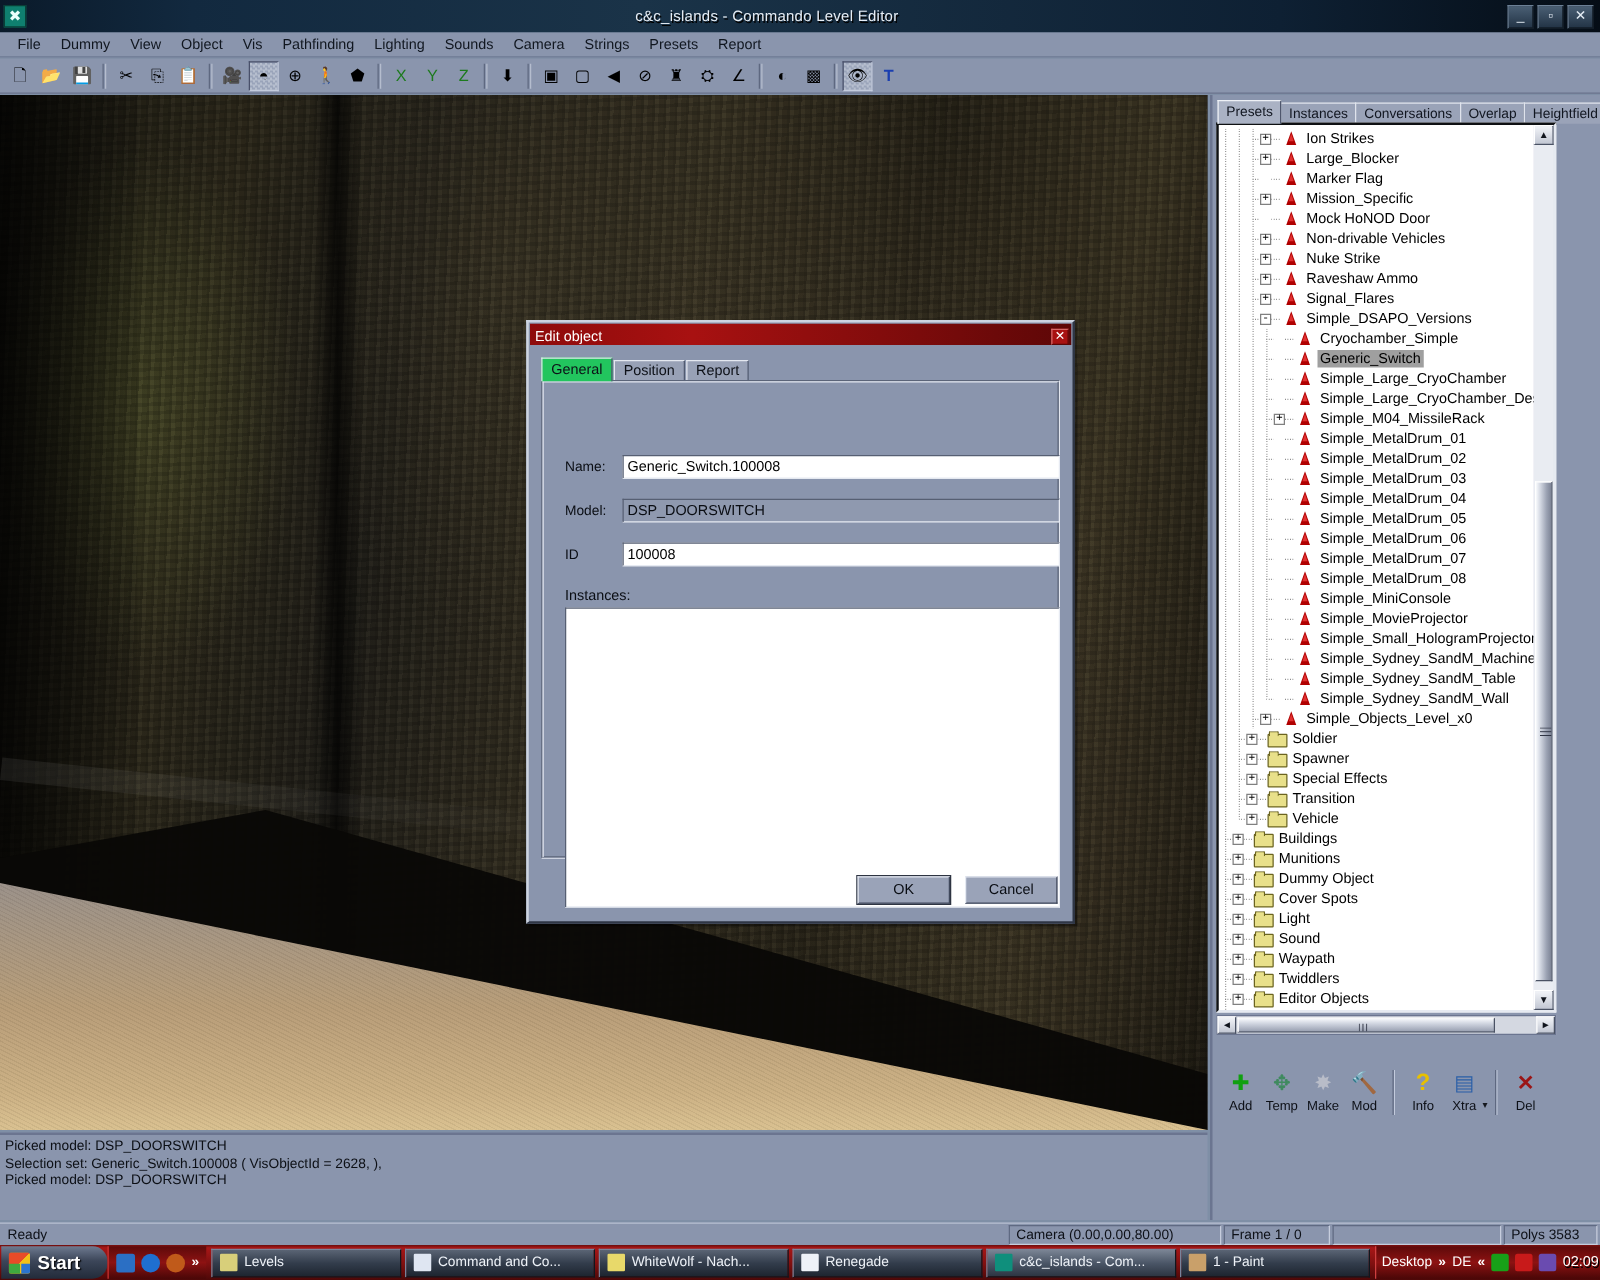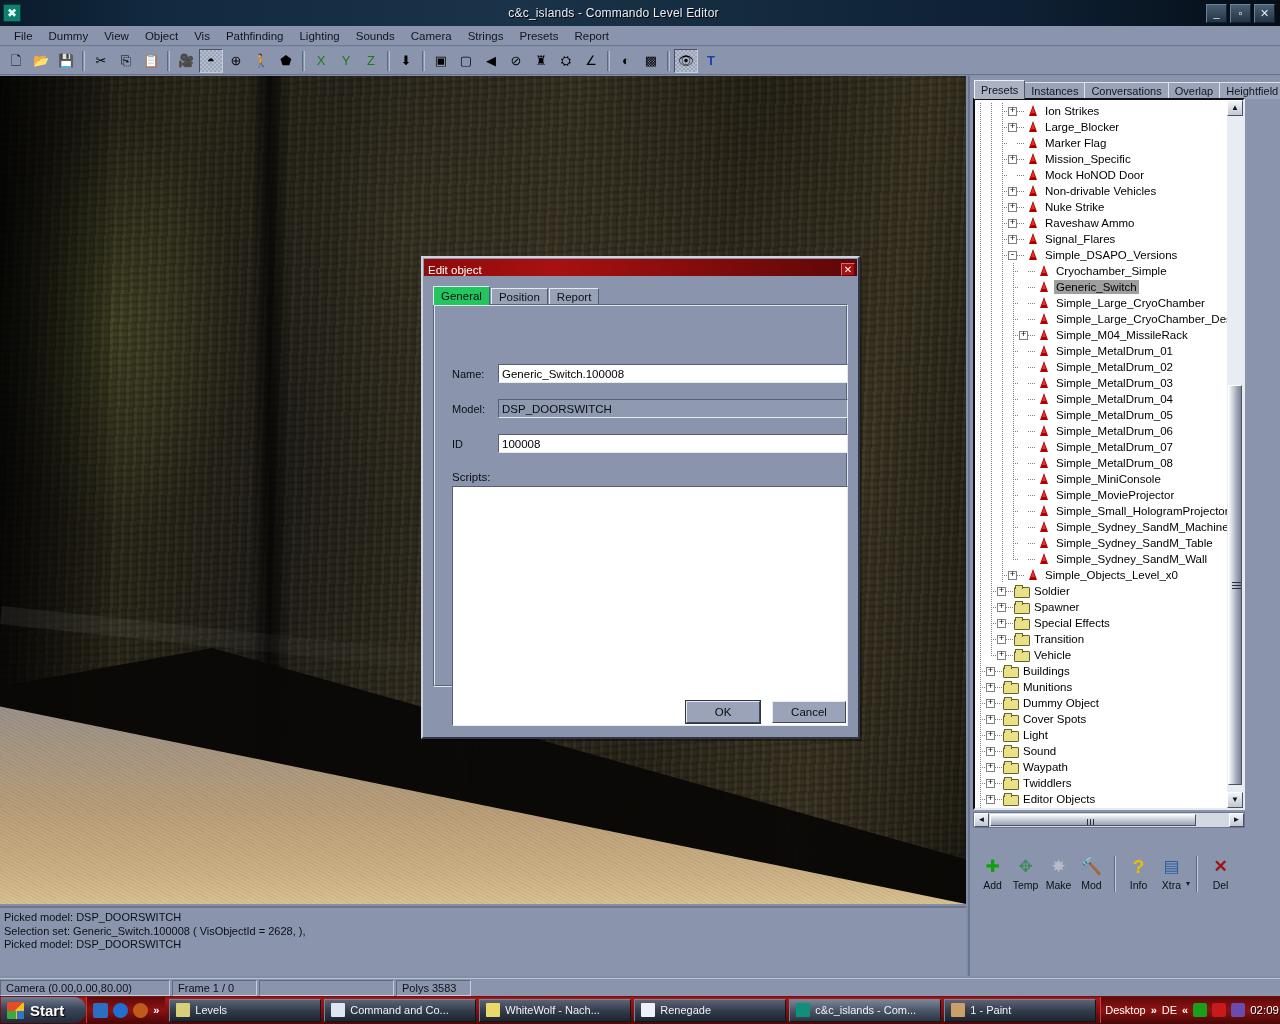--- a/index.html
+++ b/index.html
@@ -975,33 +975,34 @@
           <div class="frow" style="left:17px;top:93px;width:396px;">
             <div class="flabel">Model:</div>
             <div class="fin ro" style="width:350px;">DSP_DOORSWITCH</div>
           </div>
 
           <div class="frow" style="left:17px;top:128px;width:396px;">
             <div class="flabel">ID</div>
             <div class="fin" style="width:350px;">100008</div>
           </div>
 
-          <div class="comments-lbl">Scripts:</div>
+          <div class="comments-lbl">Instances:</div>
           <div class="comments-box"></div>
         </div>
       </div>
 
       <div class="dbtns">
         <div class="dbtn def">OK</div>
         <div class="dbtn">Cancel</div>
       </div>
     </div>
   </div>
 
   <div class="statusbar">
+    <div class="sb-ready">Ready</div>
     <div class="sbcell" style="width:170px;">Camera (0.00,0.00,80.00)</div>
     <div class="sbcell" style="width:85px;">Frame 1 / 0</div>
     <div class="sbcell" style="width:135px;"></div>
     <div class="sbcell" style="width:75px;">Polys 3583</div>
   </div>
 
   <div class="taskbar">
     <div class="startbtn">
       <span class="startlogo"></span>
       <span>Start</span>

